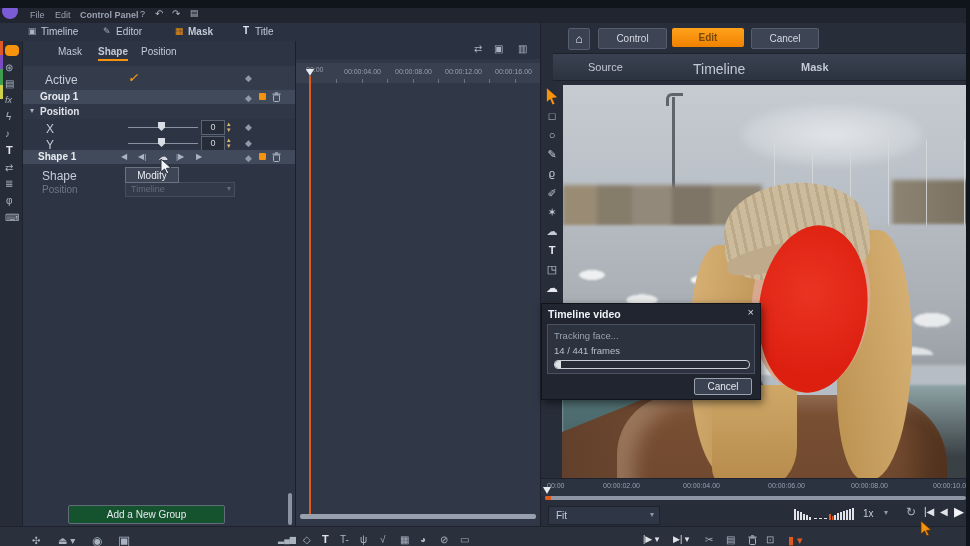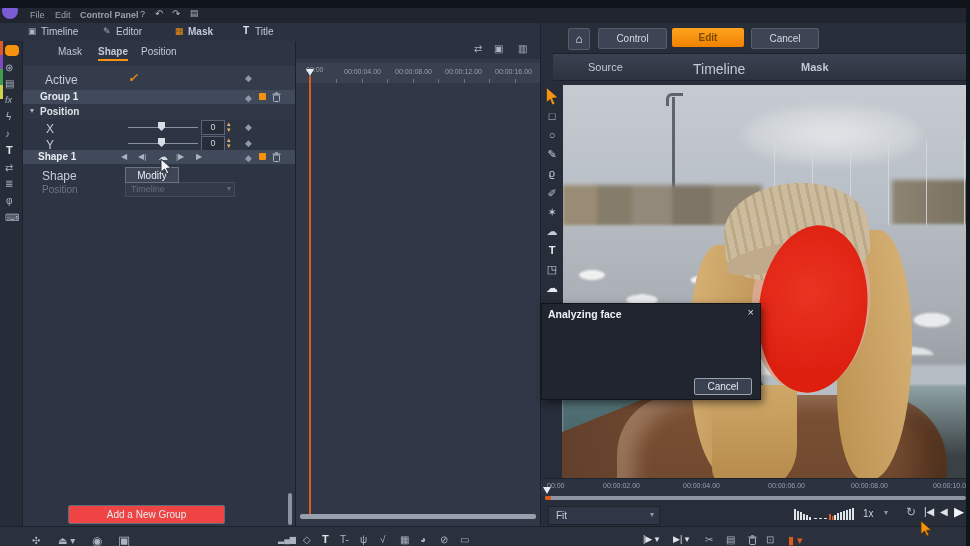--- a/index.html
+++ b/index.html
@@ -141,21 +141,21 @@
     </div>
 
     <div class="abs" style="left:0;top:140px;width:272px;height:16px;">
       <span class="abs" style="left:19px;top:3px;color:#6f7887;">Position</span>
       <div class="abs" style="left:102px;top:1px;width:108px;height:13px;background:#333a49;border:1px solid #454d5d;">
         <span class="abs" style="left:5px;top:1px;color:#646d7c;font-size:9px;">Timeline</span>
         <span class="abs" style="right:3px;top:1px;color:#646d7c;font-size:8px;">▾</span>
       </div>
     </div>
 
-    <div class="abs btn" style="left:45px;top:464px;width:155px;height:17px;background:#ef4444;border:1px solid #626b7c;">
+    <div class="abs btn" style="left:45px;top:464px;width:155px;height:17px;background:#14532d;border:1px solid #626b7c;">
       <span style="color:#e6eaf0;font-size:10px;">Add a New Group</span>
     </div>
     <div class="abs" style="left:265px;top:452px;width:4px;height:32px;background:#8a93a2;border-radius:2px;"></div>
   </div>
 
   <div class="abs" style="left:296px;top:33px;width:244px;height:485px;background:#303747;">
     <div class="abs" style="left:0;top:0;width:244px;height:18px;background:#2a3140;">
       <span class="abs icon" style="left:178px;top:3px;">⇄</span>
       <span class="abs icon" style="left:198px;top:3px;">▣</span>
       <span class="abs icon" style="left:222px;top:3px;">▥</span>
@@ -260,22 +260,29 @@
            background:repeating-linear-gradient(82deg,#cdbb9e 0 6px,#bca988 6px 9px);"></div>
       <div class="art" style="left:164px;top:158px;width:120px;height:26px;border-radius:40%;transform:rotate(-12deg);
            background:repeating-linear-gradient(100deg,#c3b091 0 5px,#ab977а 5px 8px);background-color:#bfab8c;"></div>
 
       <div class="art" style="left:197px;top:140px;width:108px;height:168px;border-radius:50%;transform:rotate(7deg);
            background:radial-gradient(circle at 45% 40%,#ea3422,#dd1f10 70%);z-index:5;"></div>
       <div class="art" style="left:150px;top:300px;width:85px;height:103px;background:linear-gradient(#cfa868,#b5894a);border-radius:0 0 40% 20%;filter:blur(.7px);"></div>
     </div>
 
     <div class="abs" style="left:0;top:280px;width:218px;height:95px;background:#20252f;border:1px solid #11141b;box-shadow:2px 3px 8px rgba(0,0,0,.5);z-index:50;">
-      <span class="abs" style="left:6px;top:4px;font-weight:bold;color:#eef1f5;font-size:10.5px;">Analyzing face</span>
+      <span class="abs" style="left:6px;top:4px;font-weight:bold;color:#eef1f5;font-size:10.5px;">Timeline video</span>
       <span class="abs" style="right:6px;top:2px;color:#d5dae2;font-size:11px;">×</span>
+      <div class="abs" style="left:5px;top:20px;width:206px;height:48px;background:#2c323e;border:1px solid #4a5160;">
+        <span class="abs" style="left:6px;top:5px;color:#9aa3b2;font-size:9.5px;">Tracking face...</span>
+        <span class="abs" style="left:6px;top:20px;color:#b8c0cc;font-size:9.5px;">14 / 441 frames</span>
+        <div class="abs" style="left:6px;top:35px;width:194px;height:7px;border:1px solid #c9ced5;border-radius:4px;background:#262b36;">
+          <div style="height:100%;width:3%;background:#dfe3e8;border-radius:4px 0 0 4px;"></div>
+        </div>
+      </div>
       <div class="abs btn dlg-btn" style="left:152px;top:74px;width:56px;height:15px;">
         <span>Cancel</span>
       </div>
     </div>
 
     <div class="abs" style="left:0;top:455px;width:429px;height:17px;background:#2b3240;border-top:1px solid #1d222c;">
       <span class="ruler-label" style="left:6px;top:3px;">00:00</span>
       <span class="ruler-label" style="left:62px;top:3px;">00:00:02.00</span>
       <span class="ruler-label" style="left:142px;top:3px;">00:00:04.00</span>
       <span class="ruler-label" style="left:227px;top:3px;">00:00:06.00</span>

